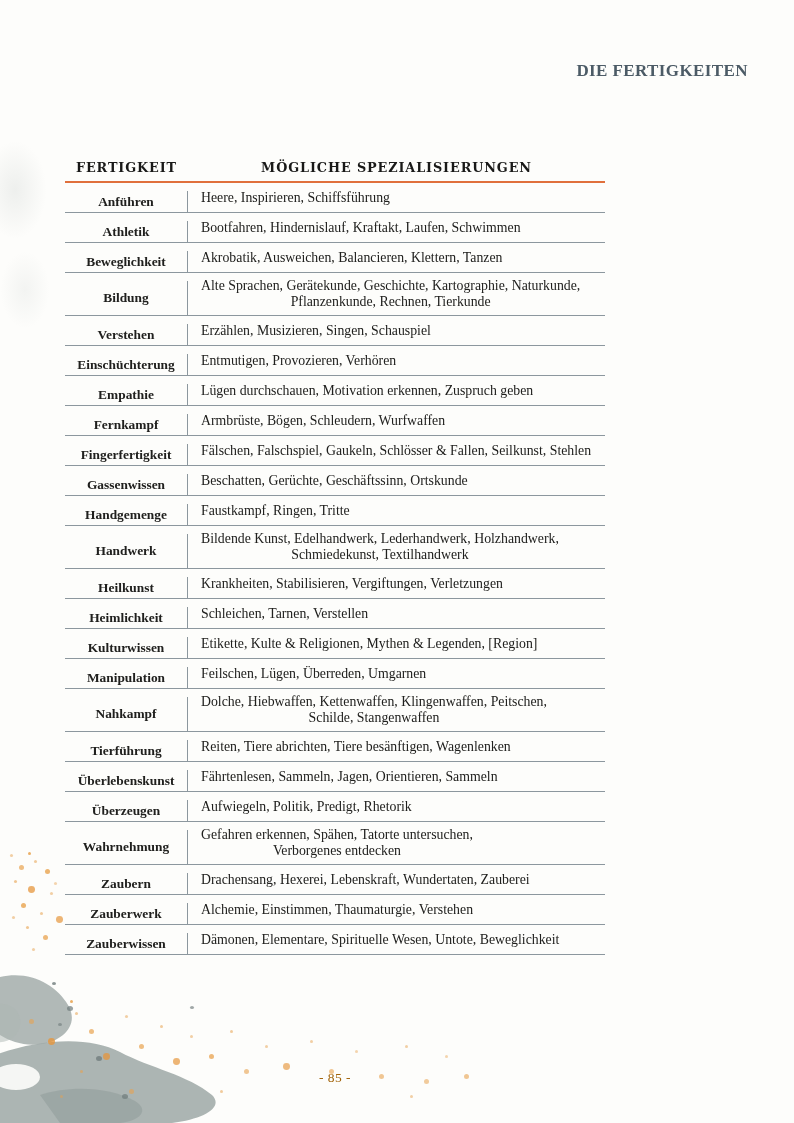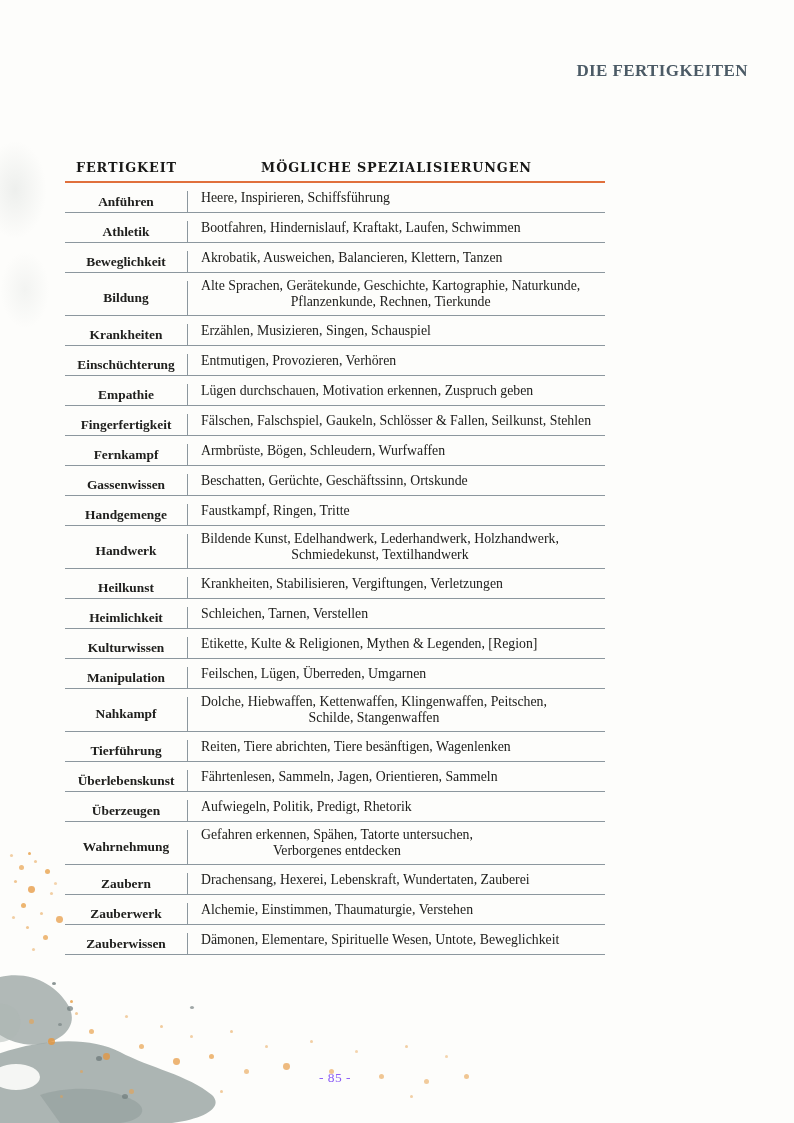--- a/index.html
+++ b/index.html
@@ -43,21 +43,21 @@
   .c-spec{
     flex:1;display:flex;align-items:center;
     font-size:13.8px;line-height:16px;
     padding:5px 6px 5px 13px;
     white-space:pre-line;
     text-align:center;
   }
   
   .page-number{
     position:absolute;left:65px;top:1070px;width:540px;
-    text-align:center;font-size:13.5px;color:#8b5cf6;letter-spacing:.5px;
+    text-align:center;font-size:13.5px;color:#a16207;letter-spacing:.5px;
   }
   
   .wash-top-left{
     position:absolute;left:-30px;top:100px;width:110px;height:250px;
     background:
       radial-gradient(ellipse 45px 70px at 45px 90px, rgba(168,176,174,.18), rgba(168,176,174,0) 70%),
       radial-gradient(ellipse 35px 55px at 55px 190px, rgba(168,176,174,.12), rgba(168,176,174,0) 70%);
     pointer-events:none;
   }
   .splotch-bottom-left{position:absolute;left:0;top:945px;width:300px;height:178px;pointer-events:none;}
@@ -140,42 +140,42 @@
     <div class="c-spec">Akrobatik, Ausweichen, Balancieren, Klettern, Tanzen</div>
   </div>
 
   <div class="trow">
     <div class="c-skill">Bildung</div>
     <div class="c-spec">Alte Sprachen, Gerätekunde, Geschichte, Kartographie, Naturkunde,
 Pflanzenkunde, Rechnen, Tierkunde</div>
   </div>
 
   <div class="trow">
-    <div class="c-skill">Krankheiten</div>
+    <div class="c-skill">Verstehen</div>
     <div class="c-spec">Erzählen, Musizieren, Singen, Schauspiel</div>
   </div>
 
   <div class="trow">
     <div class="c-skill">Einschüchterung</div>
     <div class="c-spec">Entmutigen, Provozieren, Verhören</div>
   </div>
 
   <div class="trow">
     <div class="c-skill">Empathie</div>
     <div class="c-spec">Lügen durchschauen, Motivation erkennen, Zuspruch geben</div>
   </div>
 
   <div class="trow">
+    <div class="c-skill">Fernkampf</div>
+    <div class="c-spec">Armbrüste, Bögen, Schleudern, Wurfwaffen</div>
+  </div>
+
+  <div class="trow">
     <div class="c-skill">Fingerfertigkeit</div>
     <div class="c-spec">Fälschen, Falschspiel, Gaukeln, Schlösser &amp; Fallen, Seilkunst, Stehlen</div>
-  </div>
-
-  <div class="trow">
-    <div class="c-skill">Fernkampf</div>
-    <div class="c-spec">Armbrüste, Bögen, Schleudern, Wurfwaffen</div>
   </div>
 
   <div class="trow">
     <div class="c-skill">Gassenwissen</div>
     <div class="c-spec">Beschatten, Gerüchte, Geschäftssinn, Ortskunde</div>
   </div>
 
   <div class="trow">
     <div class="c-skill">Handgemenge</div>
     <div class="c-spec">Faustkampf, Ringen, Tritte</div>

